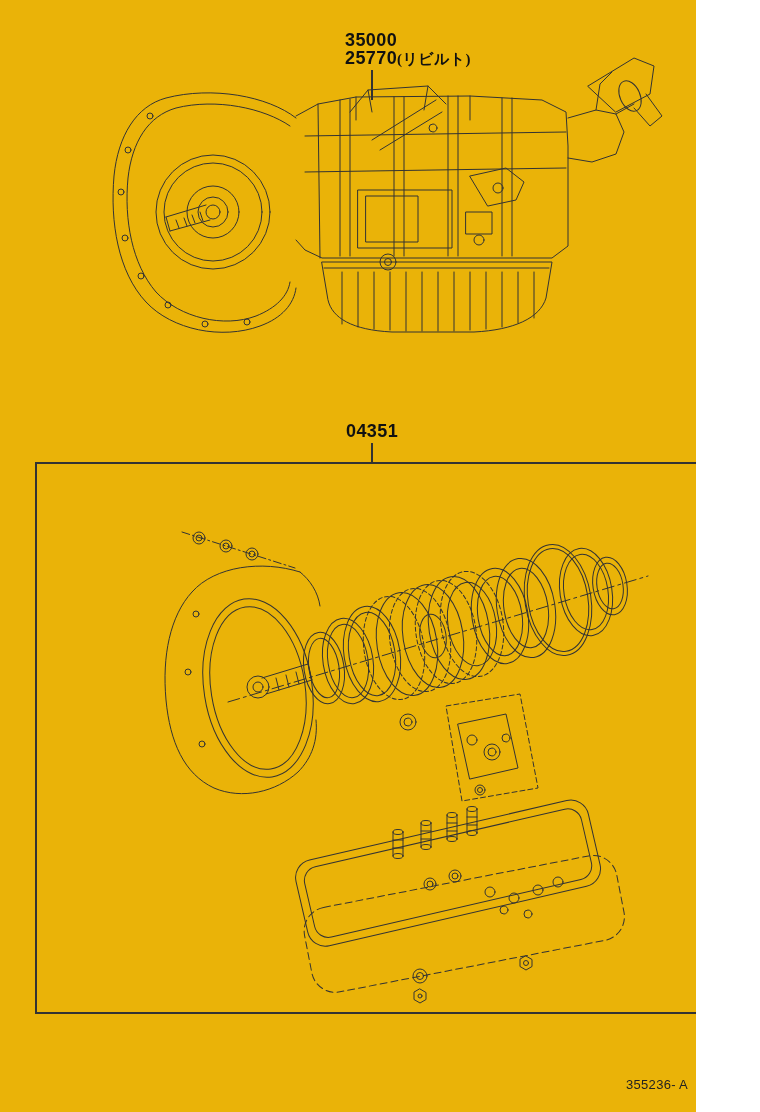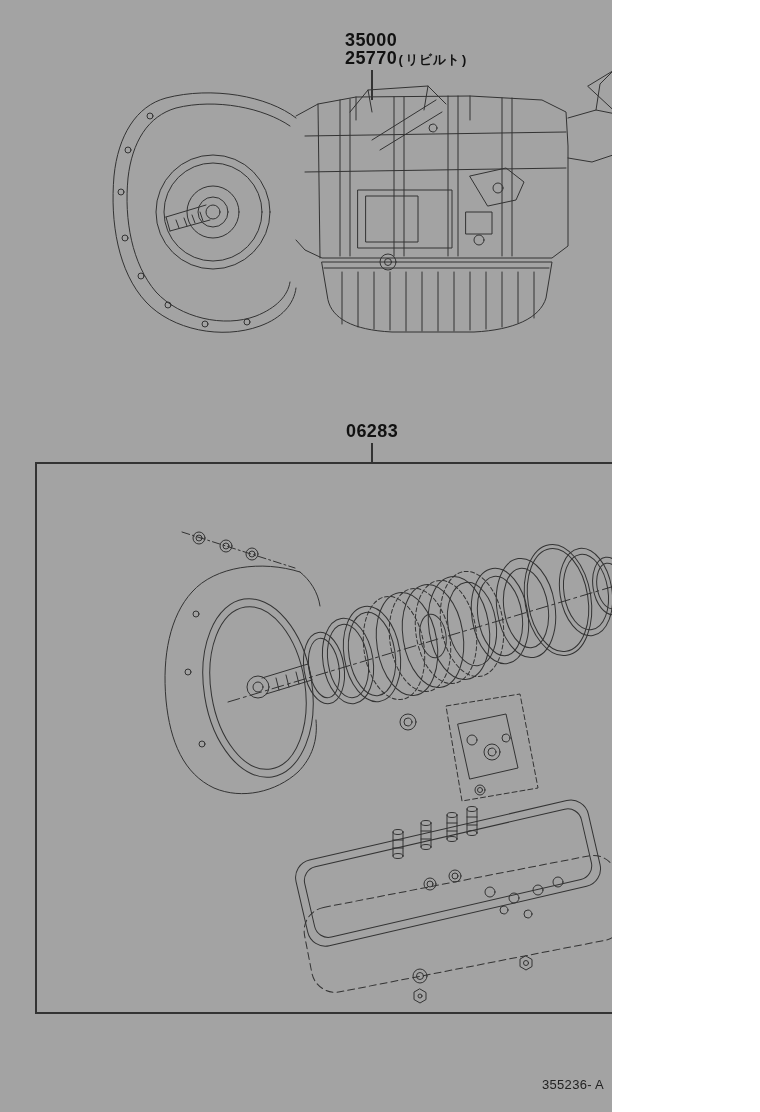--- a/index.html
+++ b/index.html
@@ -1,36 +1,36 @@
 <!DOCTYPE html>
 <html><head>
 <meta charset="utf-8">
 <style>
   html,body{margin:0;padding:0;background:#ffffff;}
   .page{
     position:relative;
-    width:612px;height:1112px;
-    background:#a3a3a3;
+    width:696px;height:1112px;
+    background:#eab308;
     font-family:"Liberation Sans","DejaVu Sans",sans-serif;
     color:#111;
     overflow:hidden;
   }
   .label{
     position:absolute;
     font-weight:700;
     font-size:18px;
     letter-spacing:.4px;
     line-height:1.05;
     white-space:nowrap;
     color:#111;
   }
   .note{
-    font-size:13px;
+    font-size:15px;
     font-weight:700;
-    font-family:Liberation Mono, monospace;
+    font-family:Liberation Serif, serif;
   }
   .leader{
     position:absolute;
     width:1.5px;
     background:#333;
   }
   .kit-box{
     position:absolute;
     left:35px;top:462px;
     width:686px;height:552px;
@@ -250,21 +250,21 @@
   </svg>
 
   <div class="label" style="left:345px;top:31px;">35000</div>
 
   <div class="label" style="left:345px;top:49px;">
     <span>25770</span><span class="note">(リビルト)</span>
   </div>
 
   <div class="leader" style="left:371px;top:70px;height:30px;"></div>
 
-  <div class="label" style="left:346px;top:422px;">06283</div>
+  <div class="label" style="left:346px;top:422px;">04351</div>
 
   <div class="leader" style="left:371px;top:443px;height:19px;"></div>
 
   <div class="kit-box"></div>
 
   <div class="fig-code">355236- A</div>
 
 </div>
 
 </body></html>

